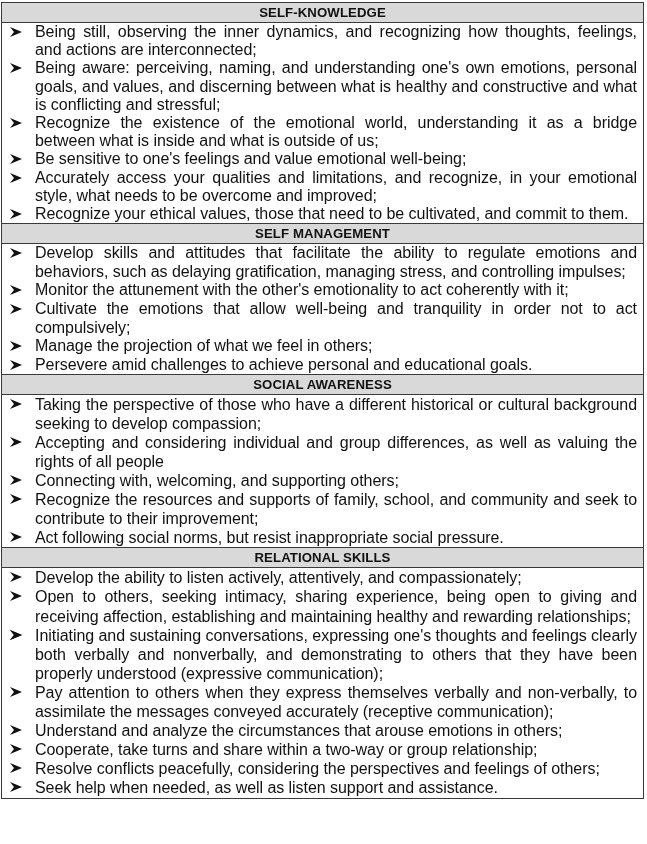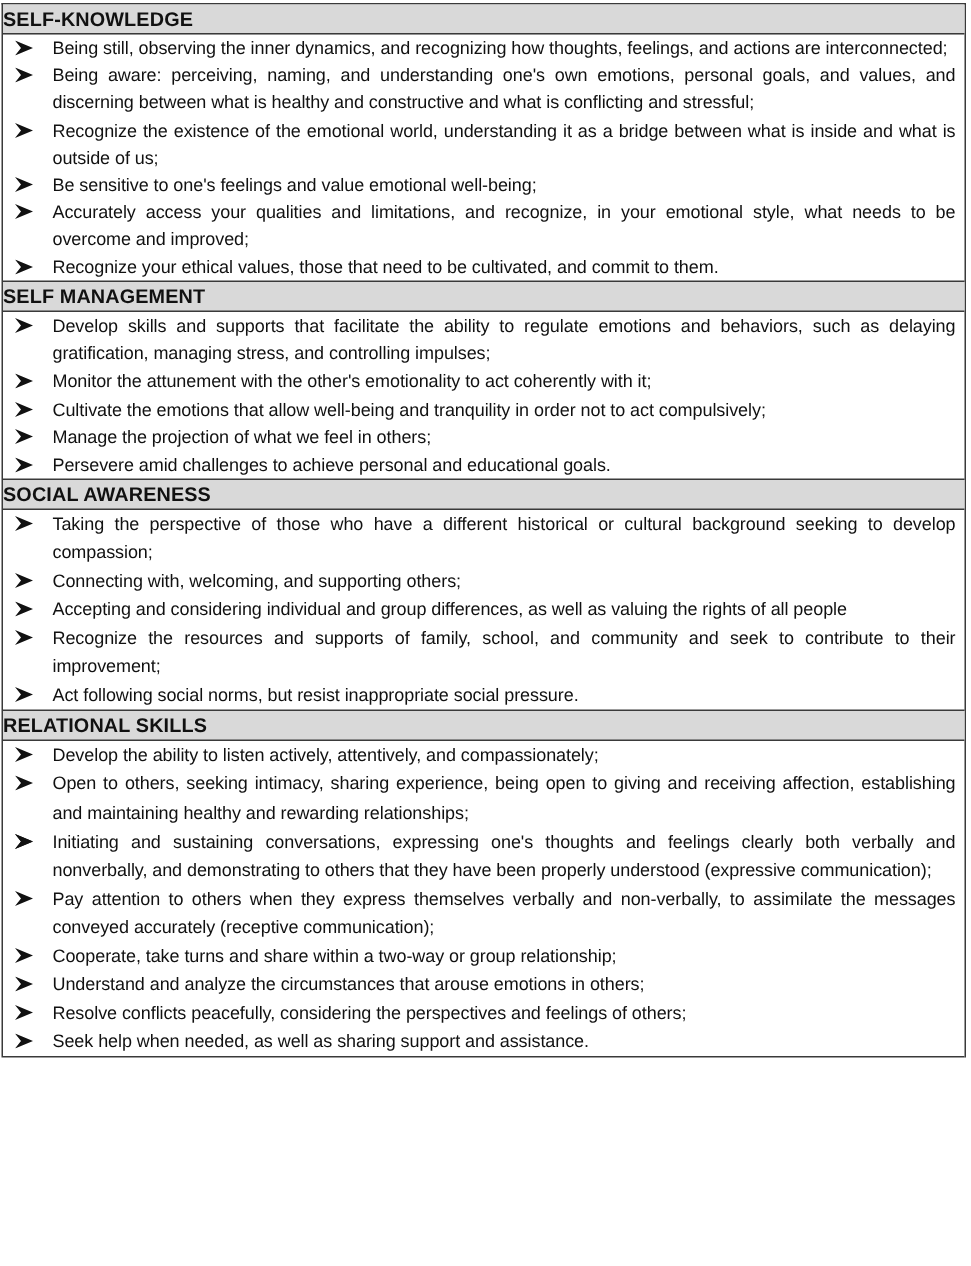--- a/index.html
+++ b/index.html
@@ -18,36 +18,36 @@
       position: absolute;
       left: 1px;
       top: 2px;
       width: 643px;
       border: 1px solid #3a3a3a;
       border-bottom: none;
       box-sizing: border-box;
     }
     .section-header {
       background: #d9d9d9;
-      text-align: left;
+      text-align: center;
       font-weight: bold;
       font-size: 13.2px;
       line-height: 19px;
       height: 19px;
       border-bottom: 1px solid #3a3a3a;
       letter-spacing: 0.1px;
     }
     .section-body {
       border-bottom: 1px solid #3a3a3a;
       padding: 0 6px 0 0;
     }
     .item {
       position: relative;
       padding-left: 33px;
-      font-size: 12px;
+      font-size: 16px;
       line-height: 18px;
       text-align: justify;
       letter-spacing: -0.05px;
     }
     .bullet {
       position: absolute;
       left: 8px;
       top: 0;
       width: 14px;
       height: 18px;
@@ -105,21 +105,21 @@
     </div>
   </div>
 
   <div class="section s2">
     <div class="section-header">SELF MANAGEMENT</div>
     <div class="section-body">
       <div class="item"><span class="bullet">
             <svg width="12" height="10" viewBox="0 0 12 10">
               <path d="M0 0 L12 5 L0 10 L4 5 Z" fill="#111"></path>
             </svg>
-          </span><span>Develop skills and supports that facilitate the ability to regulate emotions and behaviors, such as delaying gratification, managing stress, and controlling impulses;</span></div>
+          </span><span>Develop skills and attitudes that facilitate the ability to regulate emotions and behaviors, such as delaying gratification, managing stress, and controlling impulses;</span></div>
       <div class="item"><span class="bullet">
             <svg width="12" height="10" viewBox="0 0 12 10">
               <path d="M0 0 L12 5 L0 10 L4 5 Z" fill="#111"></path>
             </svg>
           </span><span>Monitor the attunement with the other's emotionality to act coherently with it;</span></div>
       <div class="item"><span class="bullet">
             <svg width="12" height="10" viewBox="0 0 12 10">
               <path d="M0 0 L12 5 L0 10 L4 5 Z" fill="#111"></path>
             </svg>
           </span><span>Cultivate the emotions that allow well-being and tranquility in order not to act compulsively;</span></div>
@@ -141,26 +141,26 @@
     <div class="section-body">
       <div class="item"><span class="bullet">
             <svg width="12" height="10" viewBox="0 0 12 10">
               <path d="M0 0 L12 5 L0 10 L4 5 Z" fill="#111"></path>
             </svg>
           </span><span>Taking the perspective of those who have a different historical or cultural background seeking to develop compassion;</span></div>
       <div class="item"><span class="bullet">
             <svg width="12" height="10" viewBox="0 0 12 10">
               <path d="M0 0 L12 5 L0 10 L4 5 Z" fill="#111"></path>
             </svg>
+          </span><span>Accepting and considering individual and group differences, as well as valuing the rights of all people</span></div>
+      <div class="item"><span class="bullet">
+            <svg width="12" height="10" viewBox="0 0 12 10">
+              <path d="M0 0 L12 5 L0 10 L4 5 Z" fill="#111"></path>
+            </svg>
           </span><span>Connecting with, welcoming, and supporting others;</span></div>
-      <div class="item"><span class="bullet">
-            <svg width="12" height="10" viewBox="0 0 12 10">
-              <path d="M0 0 L12 5 L0 10 L4 5 Z" fill="#111"></path>
-            </svg>
-          </span><span>Accepting and considering individual and group differences, as well as valuing the rights of all people</span></div>
       <div class="item"><span class="bullet">
             <svg width="12" height="10" viewBox="0 0 12 10">
               <path d="M0 0 L12 5 L0 10 L4 5 Z" fill="#111"></path>
             </svg>
           </span><span>Recognize the resources and supports of family, school, and community and seek to contribute to their improvement;</span></div>
       <div class="item"><span class="bullet">
             <svg width="12" height="10" viewBox="0 0 12 10">
               <path d="M0 0 L12 5 L0 10 L4 5 Z" fill="#111"></path>
             </svg>
           </span><span>Act following social norms, but resist inappropriate social pressure.</span></div>
@@ -192,32 +192,32 @@
           </span><span>Initiating and sustaining conversations, expressing one's thoughts and feelings clearly both verbally and nonverbally, and demonstrating to others that they have been properly understood (expressive communication);</span></div>
       <div class="item"><span class="bullet">
             <svg width="12" height="10" viewBox="0 0 12 10">
               <path d="M0 0 L12 5 L0 10 L4 5 Z" fill="#111"></path>
             </svg>
           </span><span>Pay attention to others when they express themselves verbally and non-verbally, to assimilate the messages conveyed accurately (receptive communication);</span></div>
       <div class="item"><span class="bullet">
             <svg width="12" height="10" viewBox="0 0 12 10">
               <path d="M0 0 L12 5 L0 10 L4 5 Z" fill="#111"></path>
             </svg>
+          </span><span>Understand and analyze the circumstances that arouse emotions in others;</span></div>
+      <div class="item"><span class="bullet">
+            <svg width="12" height="10" viewBox="0 0 12 10">
+              <path d="M0 0 L12 5 L0 10 L4 5 Z" fill="#111"></path>
+            </svg>
           </span><span>Cooperate, take turns and share within a two-way or group relationship;</span></div>
       <div class="item"><span class="bullet">
             <svg width="12" height="10" viewBox="0 0 12 10">
               <path d="M0 0 L12 5 L0 10 L4 5 Z" fill="#111"></path>
             </svg>
-          </span><span>Understand and analyze the circumstances that arouse emotions in others;</span></div>
-      <div class="item"><span class="bullet">
-            <svg width="12" height="10" viewBox="0 0 12 10">
-              <path d="M0 0 L12 5 L0 10 L4 5 Z" fill="#111"></path>
-            </svg>
           </span><span>Resolve conflicts peacefully, considering the perspectives and feelings of others;</span></div>
       <div class="item"><span class="bullet">
             <svg width="12" height="10" viewBox="0 0 12 10">
               <path d="M0 0 L12 5 L0 10 L4 5 Z" fill="#111"></path>
             </svg>
-          </span><span>Seek help when needed, as well as sharing support and assistance.</span></div>
+          </span><span>Seek help when needed, as well as listen support and assistance.</span></div>
     </div>
   </div>
 
 </div>
 
 </body></html>

